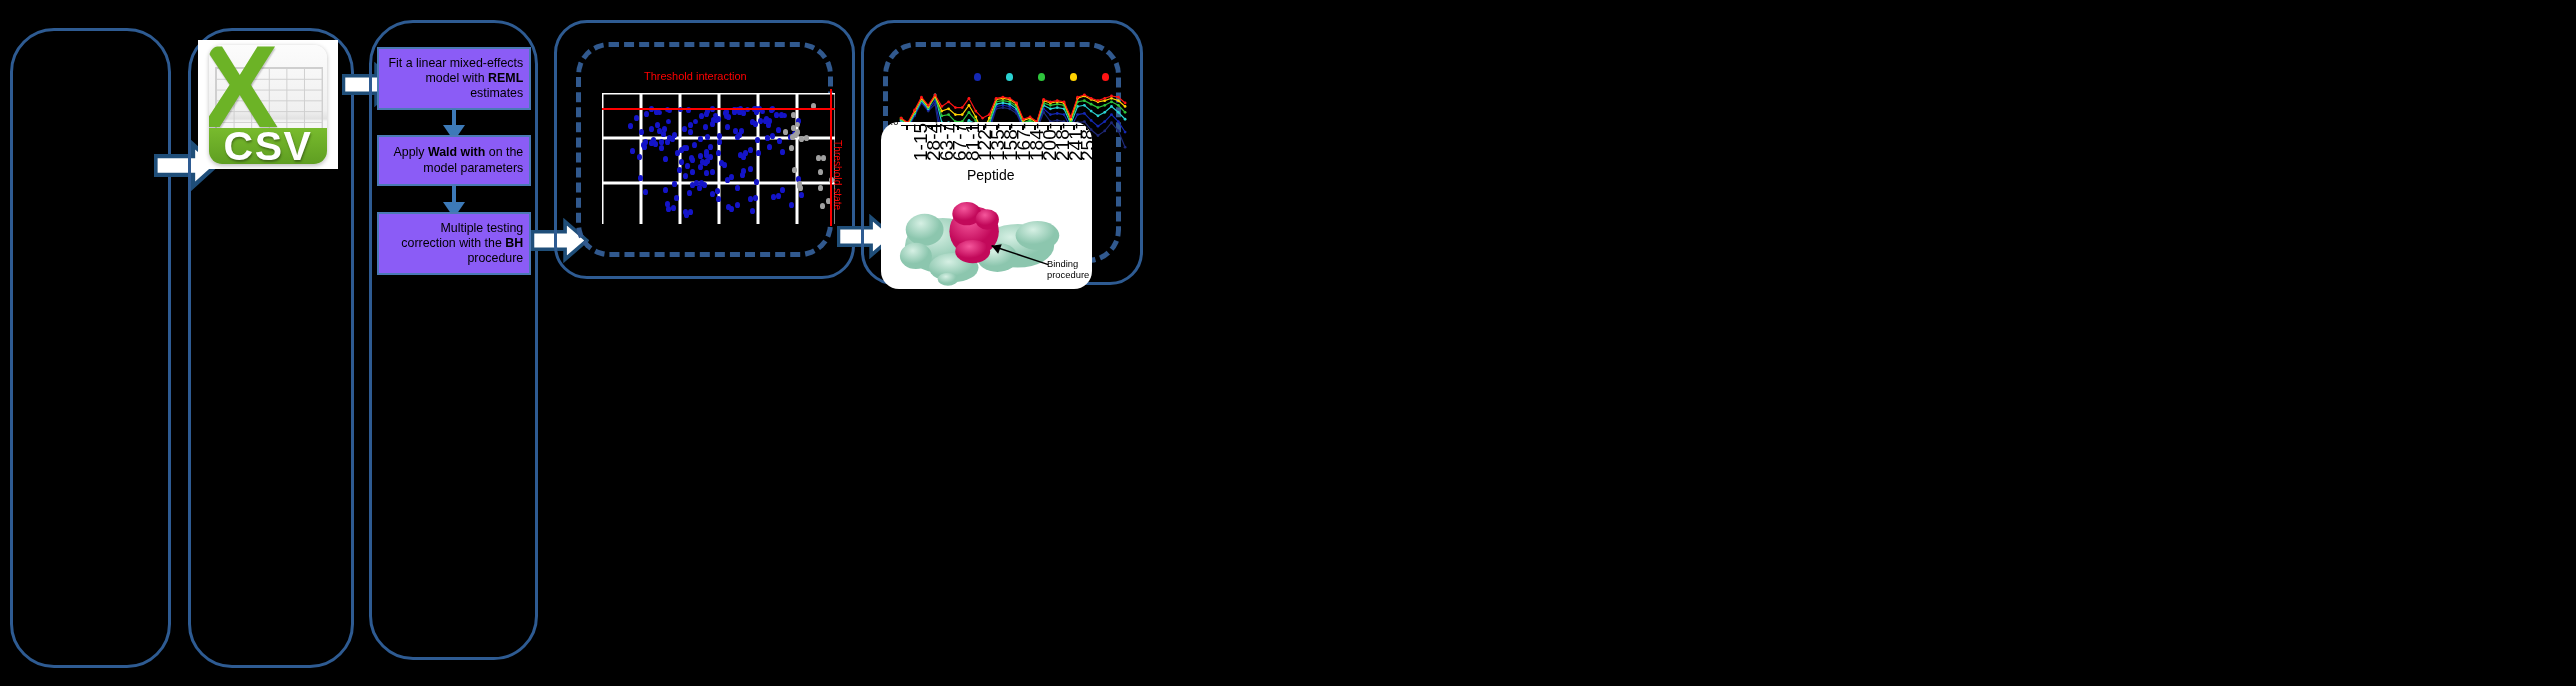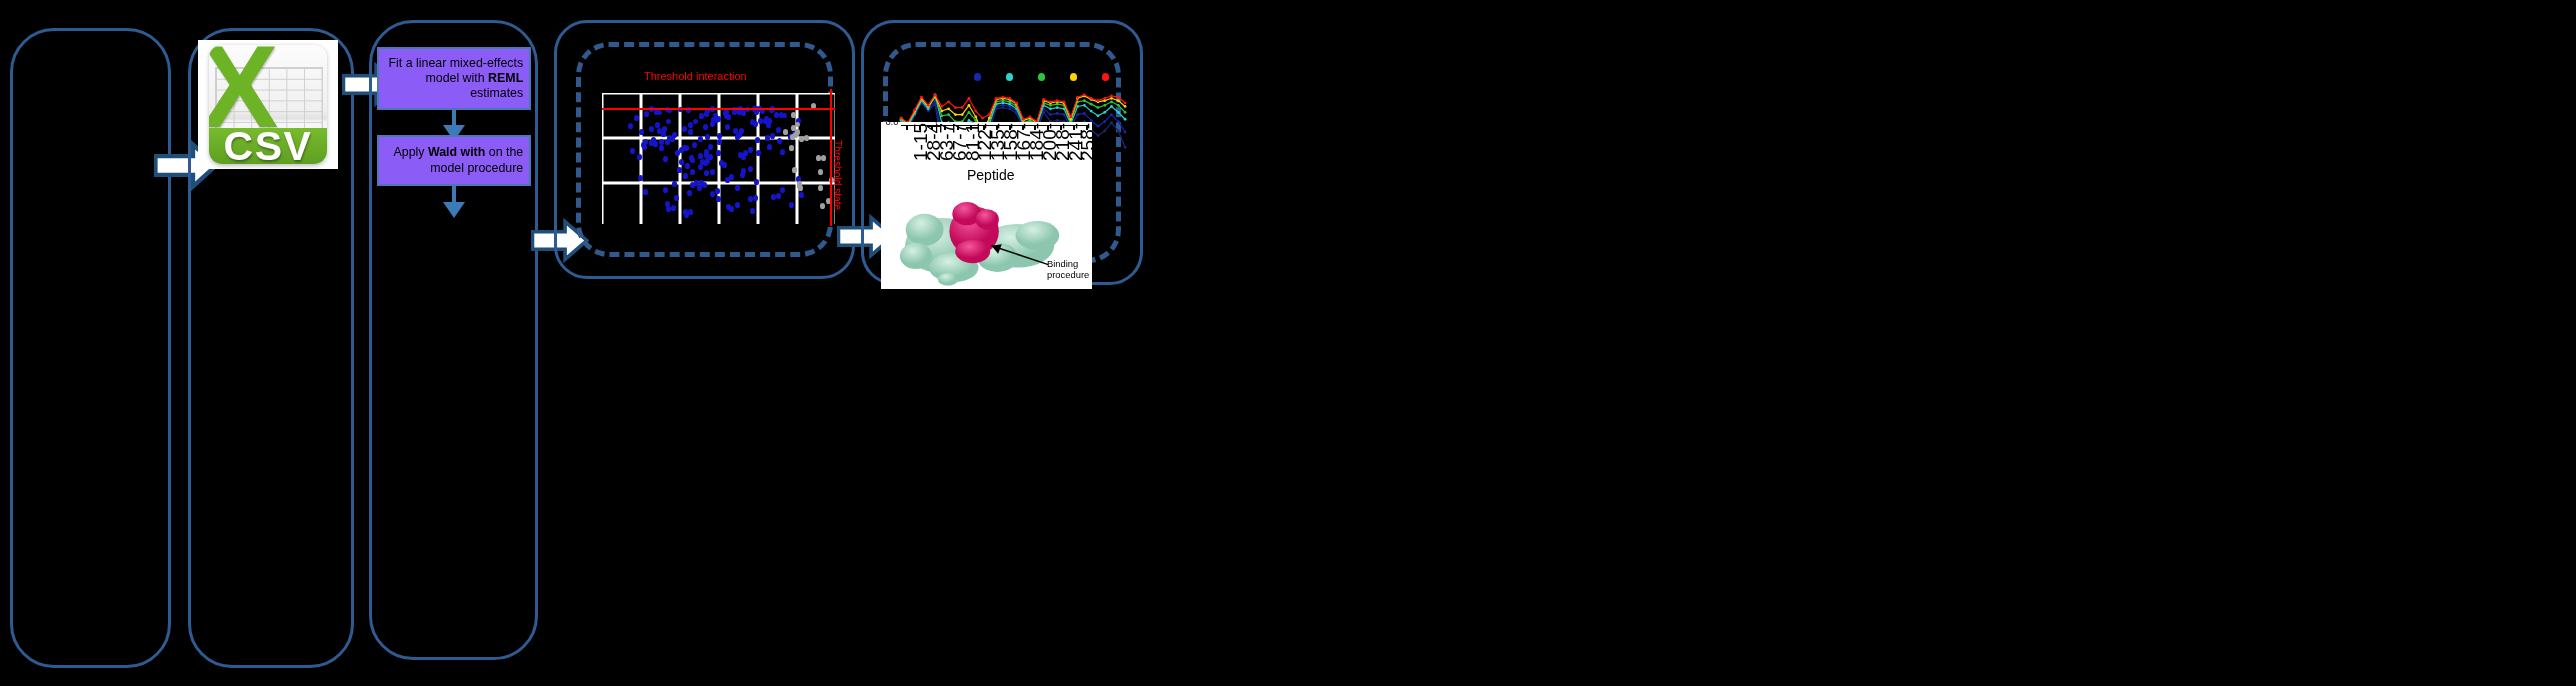--- a/index.html
+++ b/index.html
@@ -110,26 +110,31 @@
   <div class="pbox" style="left:377px;top:47px;width:154px;height:63px;font-size:12.4px;">
     <span>
       <span>Fit a linear mixed-effects model with </span><b>REML</b><span> estimates</span>
     </span>
   </div>
   <div class="vconn" style="left:452px;top:109px;height:19px;"></div>
   <div class="vhead" style="left:443px;top:125px;"></div>
 
   <div class="pbox" style="left:377px;top:135px;width:154px;height:51px;font-size:12.4px;">
     <span>
-      <span>Apply </span><b>Wald with</b><span> on the model procedure</span>
+      <span>Apply </span><b>Wald with</b><span> on the model parameters</span>
     </span>
   </div>
   <div class="vconn" style="left:452px;top:186px;height:19px;"></div>
   <div class="vhead" style="left:443px;top:202px;"></div>
 
+  <div class="pbox" style="left:377px;top:212px;width:154px;height:63px;font-size:12.4px;">
+    <span>
+      <span>Multiple testing correction with the </span><b>BH</b><span> procedure</span>
+    </span>
+  </div>
 
   <div class="barrow" style="left:531px;top:218px;width:58px;height:45px;">
     <svg width="58" height="45" viewBox="0 0 80 62">
       <path d="M2,19 L47,19 L47,5 L77,31 L47,57 L47,43 L2,43 Z" fill="#ffffff" stroke="#1f4e79" stroke-width="5" stroke-linejoin="miter"></path>
     </svg>
   </div>
 
   <div class="panel dashed-inner" style="left:554px;top:20.4px;width:301px;height:259px;border-radius:33px;"></div>
 
   <div class="scatter" style="left:602px;top:93px;width:233px;height:131px;">
@@ -554,21 +559,21 @@
       </svg>
   </div>
   <div id="legend-row" style="position:absolute;left:888px;top:71px;width:240px;height:11.6px;">
       <div class="legend-dot" style="left: 86px; top: 1.5px; width: 7.3px; height: 8px; background: rgb(20, 40, 180); position: absolute;"></div>
       <div class="legend-dot" style="left: 118px; top: 1.5px; width: 7.3px; height: 8px; background: rgb(42, 210, 210); position: absolute;"></div>
       <div class="legend-dot" style="left: 150px; top: 1.5px; width: 7.3px; height: 8px; background: rgb(46, 196, 60); position: absolute;"></div>
       <div class="legend-dot" style="left: 182px; top: 1.5px; width: 7.3px; height: 8px; background: rgb(255, 210, 0); position: absolute;"></div>
       <div class="legend-dot" style="left: 214px; top: 1.5px; width: 7.3px; height: 8px; background: rgb(255, 20, 20); position: absolute;"></div>
     </div>
 
-  <div class="inset" style="left:881px;top:122px;width:211px;height:167px;">
+  <div class="inset" style="left:881px;top:122px;width:211px;height:167px;border-radius:18px;">
     <div class="ylabel" style="left:4.4px;top:-5.8px;font-size:9.4px;">0.0</div>
     <div class="axis-line" style="left:20.4px;top:2.9px;width:188px;height:1.5px;"></div>
     <div id="tick-layer" style="position:absolute;left:0;top:0;width:211px;height:65px;">
         <div class="tick" style="left: 25px; top: 2.9px; height: 5.1px;"></div>
         <div class="ticklabel" style="left: 29px; top: 39px;">1-15</div>
         <div class="tick" style="left: 38px; top: 2.9px; height: 5.1px;"></div>
         <div class="ticklabel" style="left: 42px; top: 39px;">28-44</div>
         <div class="tick" style="left: 50px; top: 2.9px; height: 5.1px;"></div>
         <div class="ticklabel" style="left: 55px; top: 39px;">63-73</div>
         <div class="tick" style="left: 63px; top: 2.9px; height: 5.1px;"></div>

